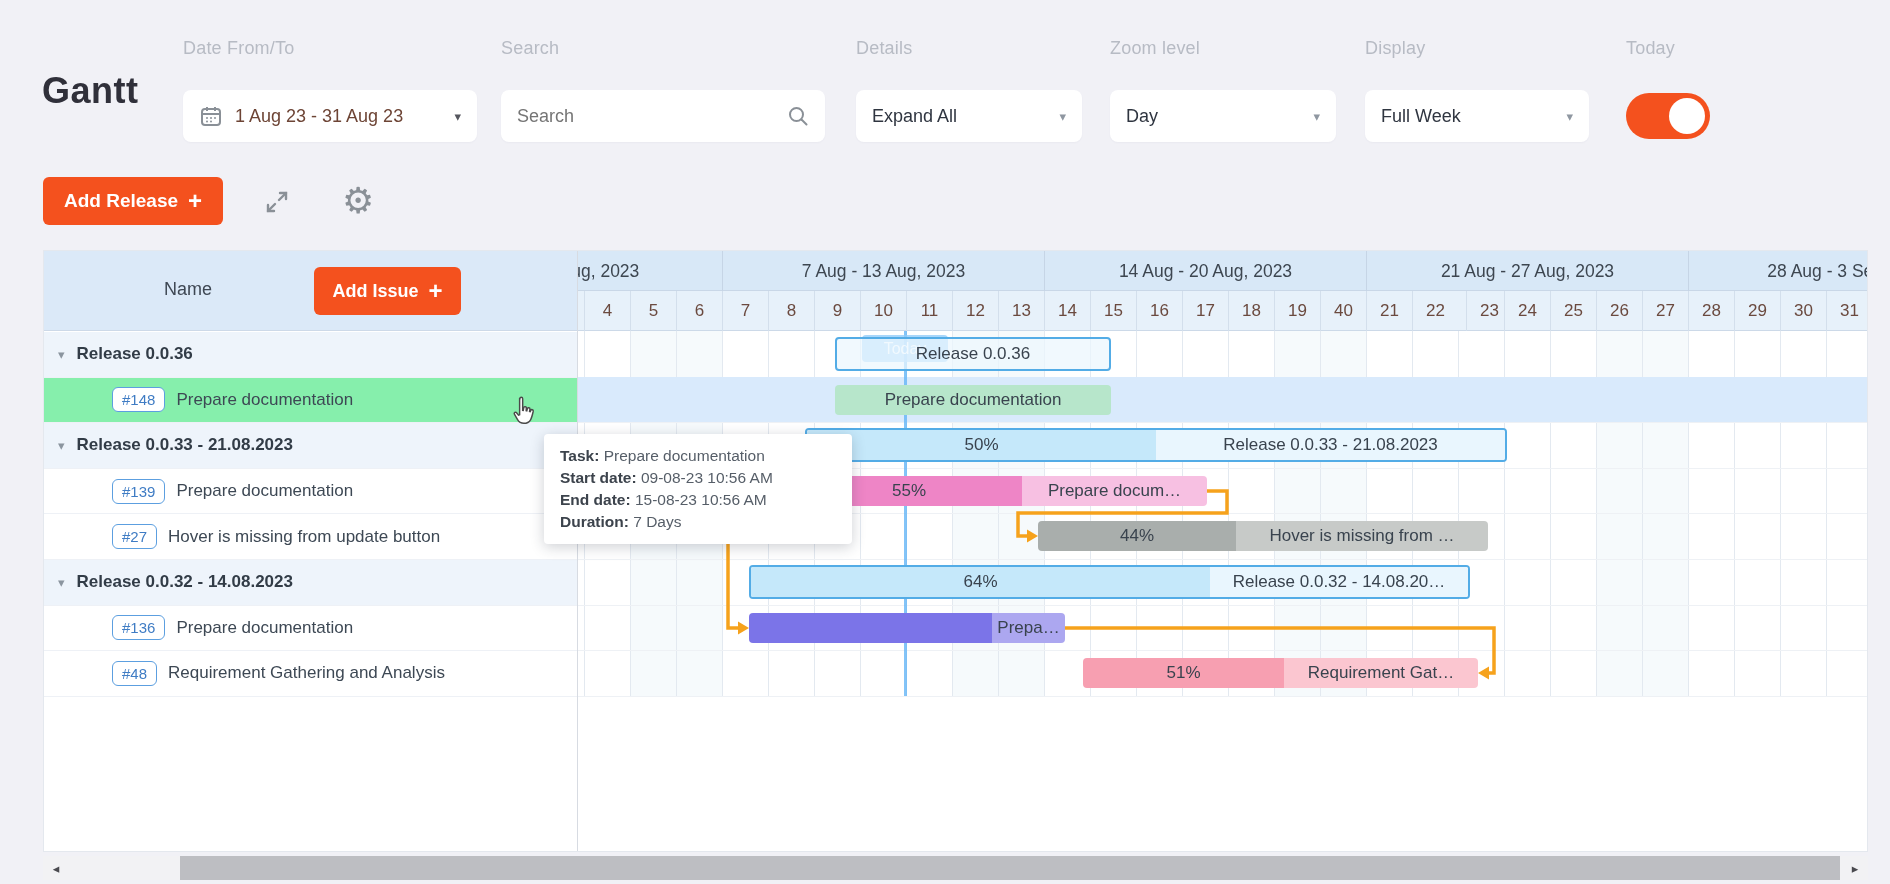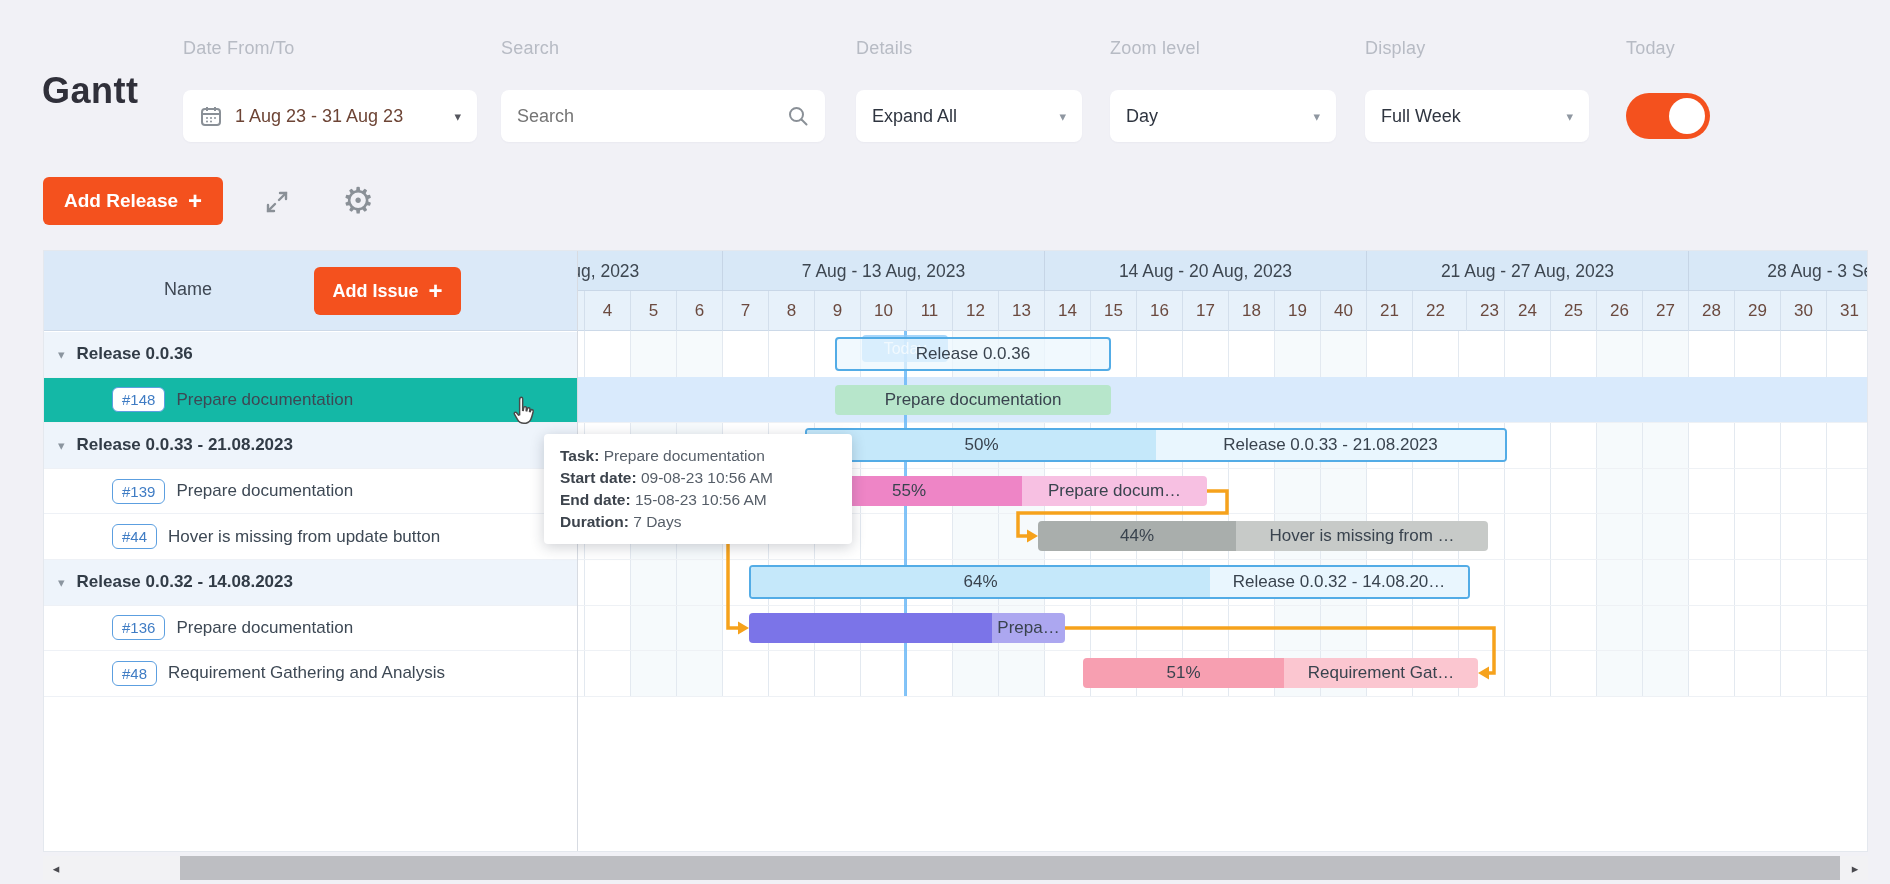--- a/index.html
+++ b/index.html
@@ -29,21 +29,21 @@
 
   
   #panel { position:absolute; left:0; top:0; width:534px; height:602px; background:#fff; }
   #panel-header { position:absolute; left:0; top:0; width:534px; height:80px; background:#dbe9f8;
                   border-bottom:1px solid #cdd9e8; }
   #name-header { position:absolute; left:120px; top:28px; font-size:18px; color:#3e4753; }
   #splitter { position:absolute; left:533px; top:0; width:2px; height:602px; background:#d7dbe2; }
   .prow { position:relative; width:534px; height:45.6px; display:flex; align-items:center;
           border-bottom:1px solid #eef1f6; background:#fff; cursor:pointer; }
   .prow.release { background:#eef4fb; }
-  .prow.selected { background:#14b8a6; }
+  .prow.selected { background:#86efac; }
   .prow .tri { margin-left:14px; font-size:13px; color:#8b959f; }
   .prow.release .rlabel { margin-left:12px; font-size:17px; font-weight:700; color:#323c47; }
   .prow .badge { margin-left:68px; border:1px solid #5c9fe0; color:#3f7cc4; background:#fff;
                  border-radius:6px; padding:3px 9px; font-size:15px; }
   .prow .ilabel { margin-left:11px; font-size:17px; color:#3d4854; white-space:nowrap; }
 
   
   #pane { position:absolute; left:534px; top:0; width:1291px; height:602px; overflow:hidden; background:#fff; }
   #weekrow { position:absolute; left:0; top:0; width:1291px; height:40px; background:#d8e8f7; border-bottom:1px solid #c9d7e7; }
   #dayrow  { position:absolute; left:0; top:40px; width:1291px; height:40px; background:#e7f1fa; border-bottom:1px solid #ccd9e8; }
@@ -173,21 +173,21 @@
           </div>
           <div class="prow release">
             <span class="tri">▾</span>
             <span class="rlabel">Release 0.0.33 - 21.08.2023</span>
           </div>
           <div class="prow ">
             <span class="badge">#139</span>
             <span class="ilabel">Prepare documentation</span>
           </div>
           <div class="prow ">
-            <span class="badge">#44</span>
+            <span class="badge">#27</span>
             <span class="ilabel">Hover is missing from update button</span>
           </div>
           <div class="prow release">
             <span class="tri">▾</span>
             <span class="rlabel">Release 0.0.32 - 14.08.2023</span>
           </div>
           <div class="prow ">
             <span class="badge">#136</span>
             <span class="ilabel">Prepare documentation</span>
           </div>

